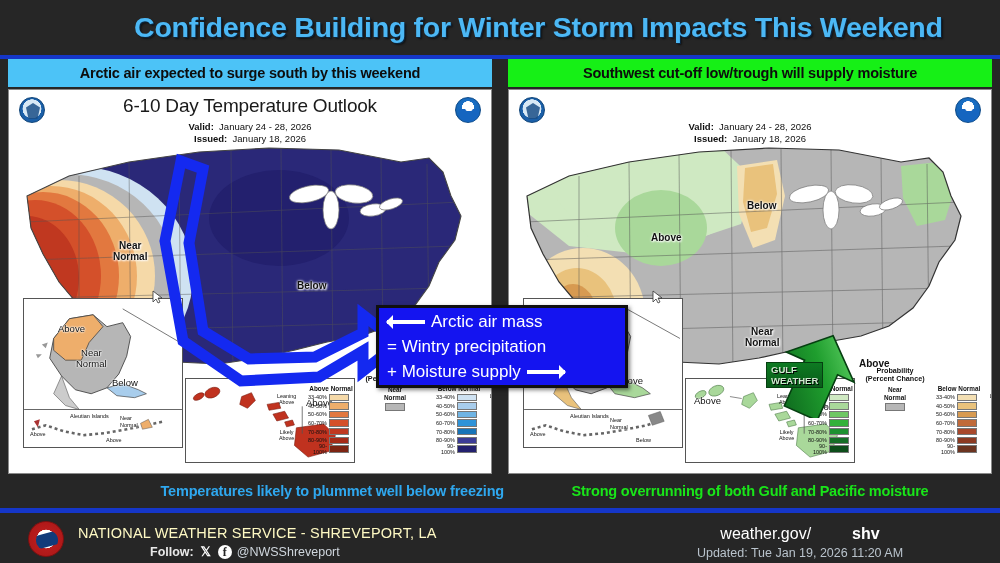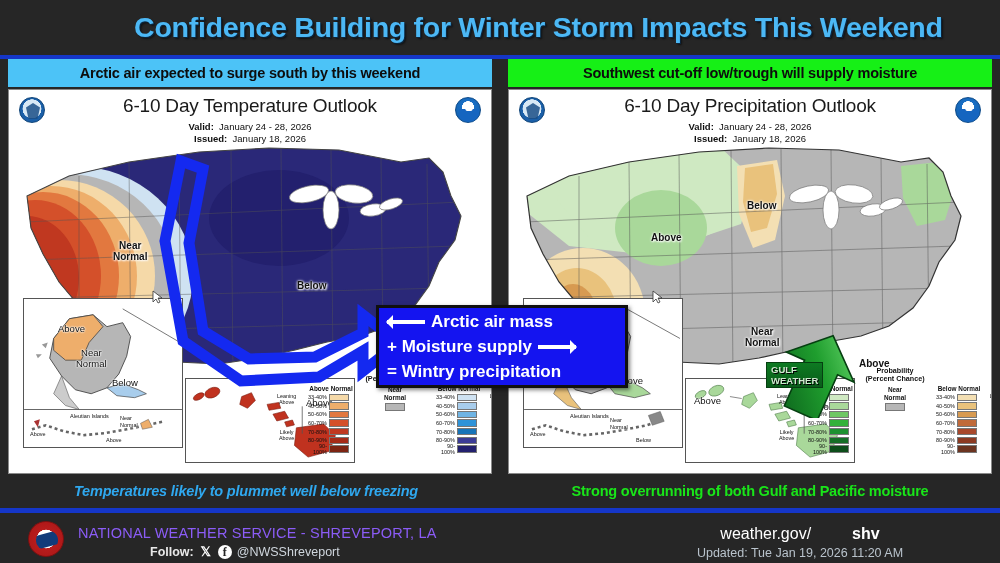--- a/index.html
+++ b/index.html
@@ -134,61 +134,61 @@
 
   
   .callout {
     position: absolute; left: 376px; top: 305px; width: 252px; height: 83px;
     background: #1414f0; border: 3px solid #101010;
     display: flex; flex-direction: column; justify-content: center;
     padding: 2px 8px; z-index: 40;
     box-shadow: 2px 2px 4px rgba(0,0,0,.5);
   }
   .callout div {
-    color: #ffffff; font-weight: bold; font-size: 17px; line-height: 25px;
+    color: #ffffff; font-weight: normal; font-size: 17px; line-height: 25px;
     white-space: nowrap; display: flex; align-items: center; gap: 6px;
   }
   .callout .r1 { justify-content: flex-start; }
   .arrow-l, .arrow-r { display:inline-block; position:relative; width:38px; height:4px; background:#fff; }
   .arrow-l::before { content:""; position:absolute; left:-1px; top:-5px; border:7px solid transparent; border-right-color:#fff; border-left:none; }
   .arrow-r::after  { content:""; position:absolute; right:-1px; top:-5px; border:7px solid transparent; border-left-color:#fff; border-right:none; }
 
   
   .gulf-arrow { position: absolute; left: 758px; top: 330px; width: 120px; height: 88px; z-index: 30; }
   .gulf-label {
     position: absolute; left: 766px; top: 362px; z-index: 31;
     background: linear-gradient(180deg,#0d7a22,#0a5c1a);
     border: 1px solid #063f11; padding: 1px 4px;
     font-size: 9.5px; font-weight: bold; color: #cfe9cf; line-height: 11px;
     text-shadow: 1px 1px 0 #000;
   }
 
   
   .capbar { position: absolute; top: 478px; height: 26px; display:flex; align-items:center; }
-  .capbar.left  { left: 4px;  width: 484px; justify-content: center; font-style: italic; }
+  .capbar.left  { left: 20px;  width: 484px; justify-content: flex-end; }
   .capbar.right { left: 508px; width: 484px; justify-content: center; text-align: center; }
   .capbar span { font-size: 14.5px; font-weight: bold; white-space: nowrap; letter-spacing: -0.2px; }
   .capbar.left span  { color: #2fa8ef; }
   .capbar.right span { color: #19e519; }
 
   
   .footer-rule { position: absolute; left: 0; top: 508px; width: 1000px; height: 5px; background: #1536c8; }
   .footer { position: absolute; left: 0; top: 513px; width: 1000px; height: 50px; background: #262626; }
   .nws-logo {
     position: absolute; left: 28px; top: 8px; width: 36px; height: 36px; border-radius: 50%;
     background: radial-gradient(circle at 50% 50%, #ffffff 0%, #ffffff 38%, #b81c1c 40%, #a81616 100%);
     border: 1px solid #7d1010;
   }
   .nws-logo::after {
     content:""; position:absolute; left:7px; top:8px; width:22px; height:20px;
     background:#123b7a; border-radius:50% 50% 45% 45%;
     clip-path: polygon(0% 30%, 100% 0%, 100% 70%, 0% 100%);
   }
   .footer-office {
-    position:absolute; left:78px; top:12px; font-size:14.5px; color:#8b5cf6;
+    position:absolute; left:78px; top:12px; font-size:14.5px; color:#fef9c3;
     font-family:"Liberation Sans", sans-serif; letter-spacing:.2px;
   }
   .footer-follow {
     position:absolute; left:150px; top:32px; font-size:12.5px; color:#e8e8e8;
     display:flex; align-items:center; gap:5px;
   }
   .footer-follow .flw { font-weight:bold; }
   .x-icon {
     display:inline-block; width:14px; height:14px; color:#fff; font-weight:bold;
     font-size:13px; line-height:14px; text-align:center;
@@ -427,21 +427,20 @@
       <div class="brace" style="left:-28px; top:26px;">Leaning<br>Above</div>
       <div class="brace" style="left:-26px; top:62px;">Likely<br>Above</div>
       <div class="brace" style="right:-24px; top:26px;">Leaning<br>Below</div>
 
     </div>
   </div>
 
   <div class="map-panel right">
     <div class="seal doc"></div>
     <div class="seal noaa"></div>
-    <div class="map-title">6-10 Day Precipitation Outlook</div>
     <div class="map-valid">
       <div><b>Valid:</b>
         &nbsp;<span>January 24 - 28, 2026</span></div>
       <div><b>Issued:</b>
         &nbsp;<span>January 18, 2026</span></div>
     </div>
 
     <svg class="usmap" viewBox="0 0 484 250">
       <defs>
         <clipPath id="conusClipP">
@@ -639,25 +638,25 @@
     <div>GULF</div>
     <div>WEATHER</div>
   </div>
 
   <div class="callout">
     <div class="r1">
       <span class="arrow-l"></span>
       <span>Arctic air mass</span>
     </div>
     <div>
+      <span>= Wintry precipitation</span>
+    </div>
+    <div>
       <span>+ Moisture supply</span>
       <span class="arrow-r"></span>
-    </div>
-    <div>
-      <span>= Wintry precipitation</span>
     </div>
   </div>
 
   <div class="capbar left">
     <span>Temperatures likely to plummet well below freezing</span>
   </div>
   <div class="capbar right">
     <span>Strong overrunning of both Gulf and Pacific moisture</span>
   </div>
 

